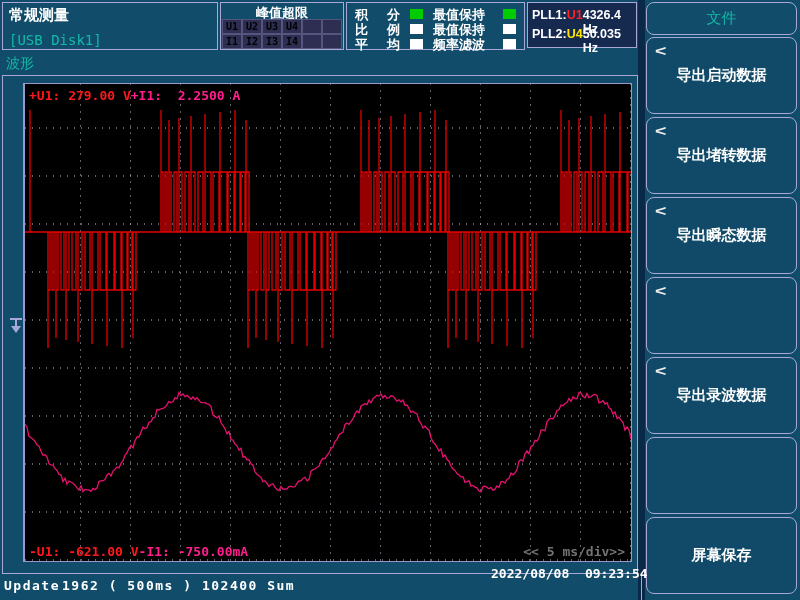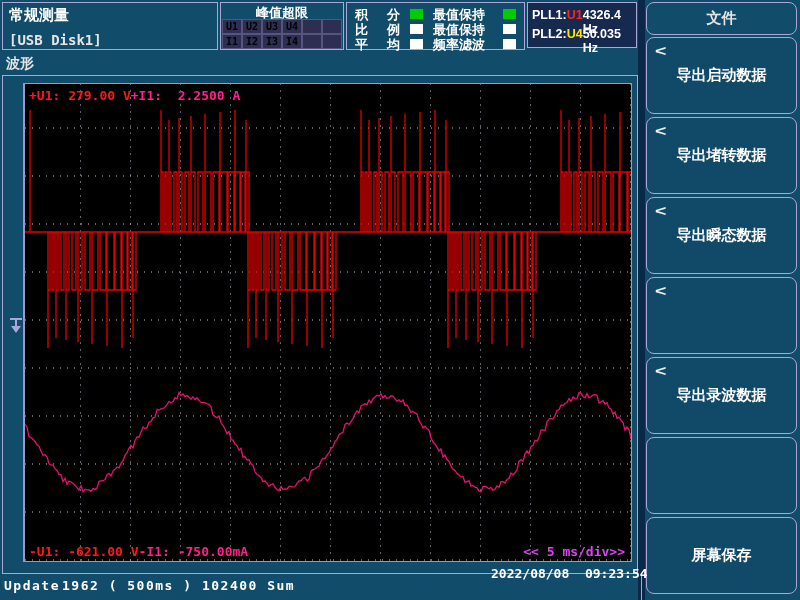--- a/index.html
+++ b/index.html
@@ -5,21 +5,21 @@
   html,body{margin:0;padding:0;}
   body{
     width:800px;height:600px;position:relative;overflow:hidden;
     background:#114d6b;
     font-family:"Liberation Sans",sans-serif;
     -webkit-font-smoothing:none;
   }
   .abs{position:absolute;box-sizing:border-box;}
   .panel{position:absolute;box-sizing:border-box;border:1px solid #a9a6d8;}
   .wtxt{color:#ffffff;font-weight:bold;}
-  .gtxt{color:#e5e5e5;font-weight:bold;}
+  .gtxt{color:#14b8a6;font-weight:normal;}
   .mono{font-family:"DejaVu Sans Mono",monospace;white-space:pre;}
 
   
   #mode-title{left:6px;top:3px;font-size:15px;}
   #usb-label{left:6px;top:29px;font-size:14px;}
   #peak-title{width:100%;text-align:center;top:1px;font-size:13px;left:0;}
   #peak-table{left:1px;top:16px;}
   .peak-row{display:flex;}
   .peak-cell{
     width:20px;height:15px;background:#2e2e52;border:1px solid #55557e;
@@ -40,21 +40,21 @@
   #wave-title{left:6px;top:55px;font-size:14px;}
   #wave-panel{left:2px;top:75px;width:636px;height:499px;}
   #plot{
     left:23px;top:83px;width:609px;height:479px;background:#000;
     border:1px solid #9a97cc;border-left-width:2px;
   }
   #plot svg{position:absolute;left:0;top:0;}
   .plot-label{position:absolute;font-family:"DejaVu Sans Mono",monospace;font-size:13px;font-weight:bold;white-space:pre;}
   #lbl-top{left:4px;top:4px;}
   #lbl-bottom{left:4px;top:460px;}
-  #lbl-timebase{right:6px;top:460px;color:#d946ef;}
+  #lbl-timebase{right:6px;top:460px;color:#737373;}
   .u-col{color:#ff1818;}
   .i-col{color:#ff1e8c;}
   #trigger-marker{left:9px;top:316px;width:16px;height:18px;}
 
   
   #side-strip{left:638px;top:0;width:7px;height:600px;background:#0a2847;}
   #side-vline{left:641px;top:574px;width:1px;height:26px;background:#a9a6d8;}
   #sidebar{left:645px;top:0;width:153px;height:600px;}
   #side-title{
     position:absolute;left:1px;top:2px;width:151px;height:33px;border:1px solid #a9a6d8;

